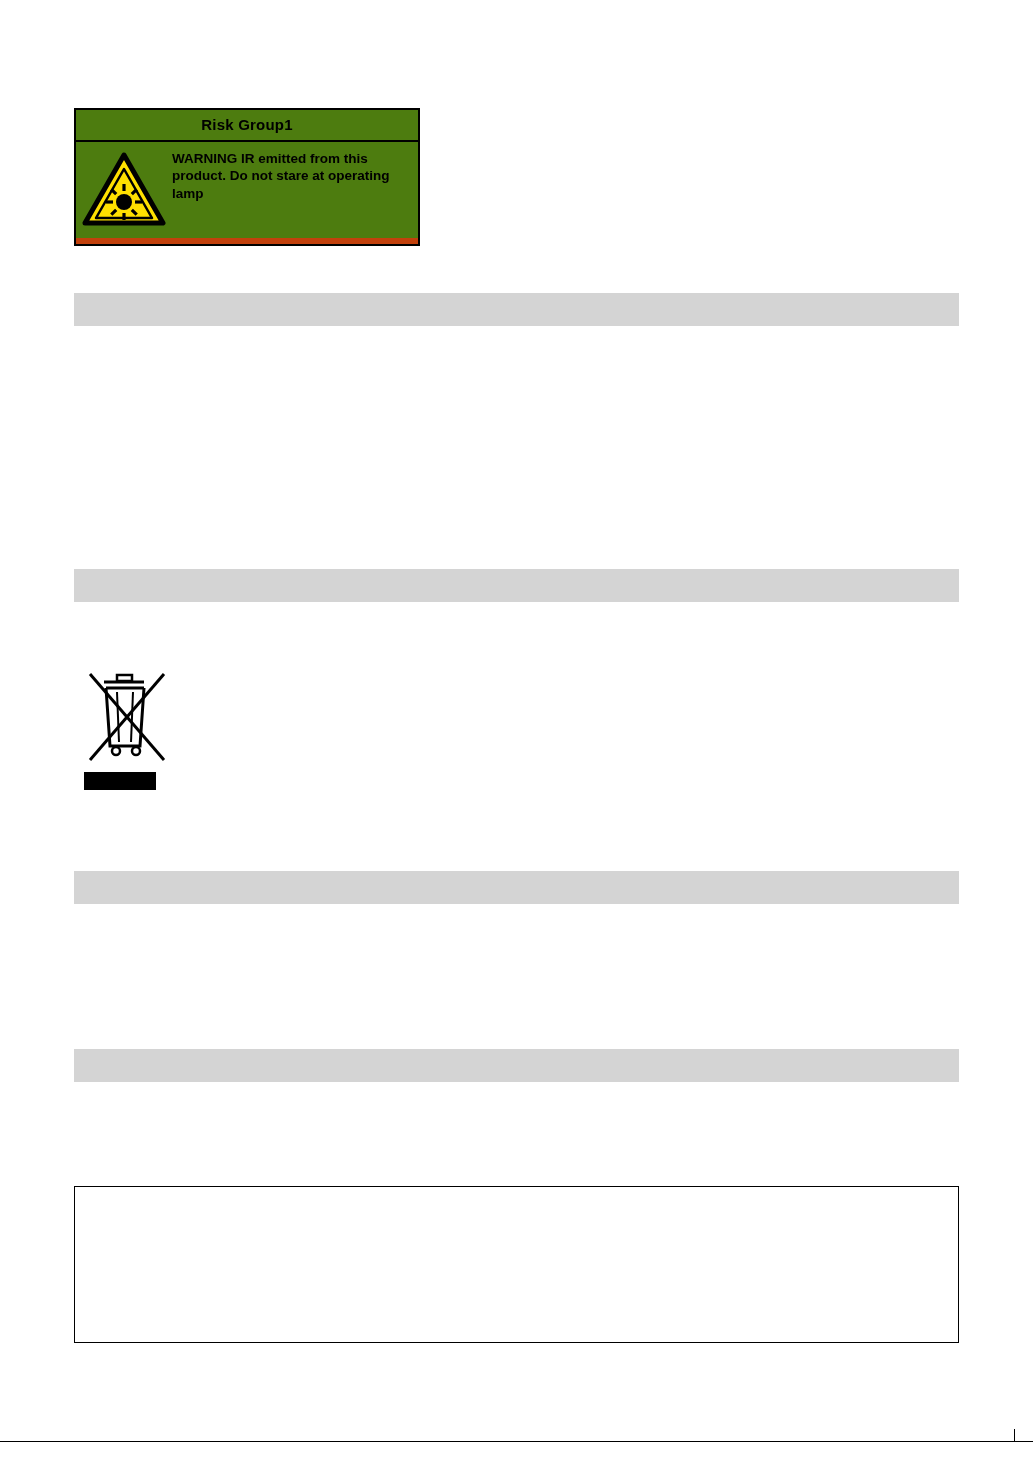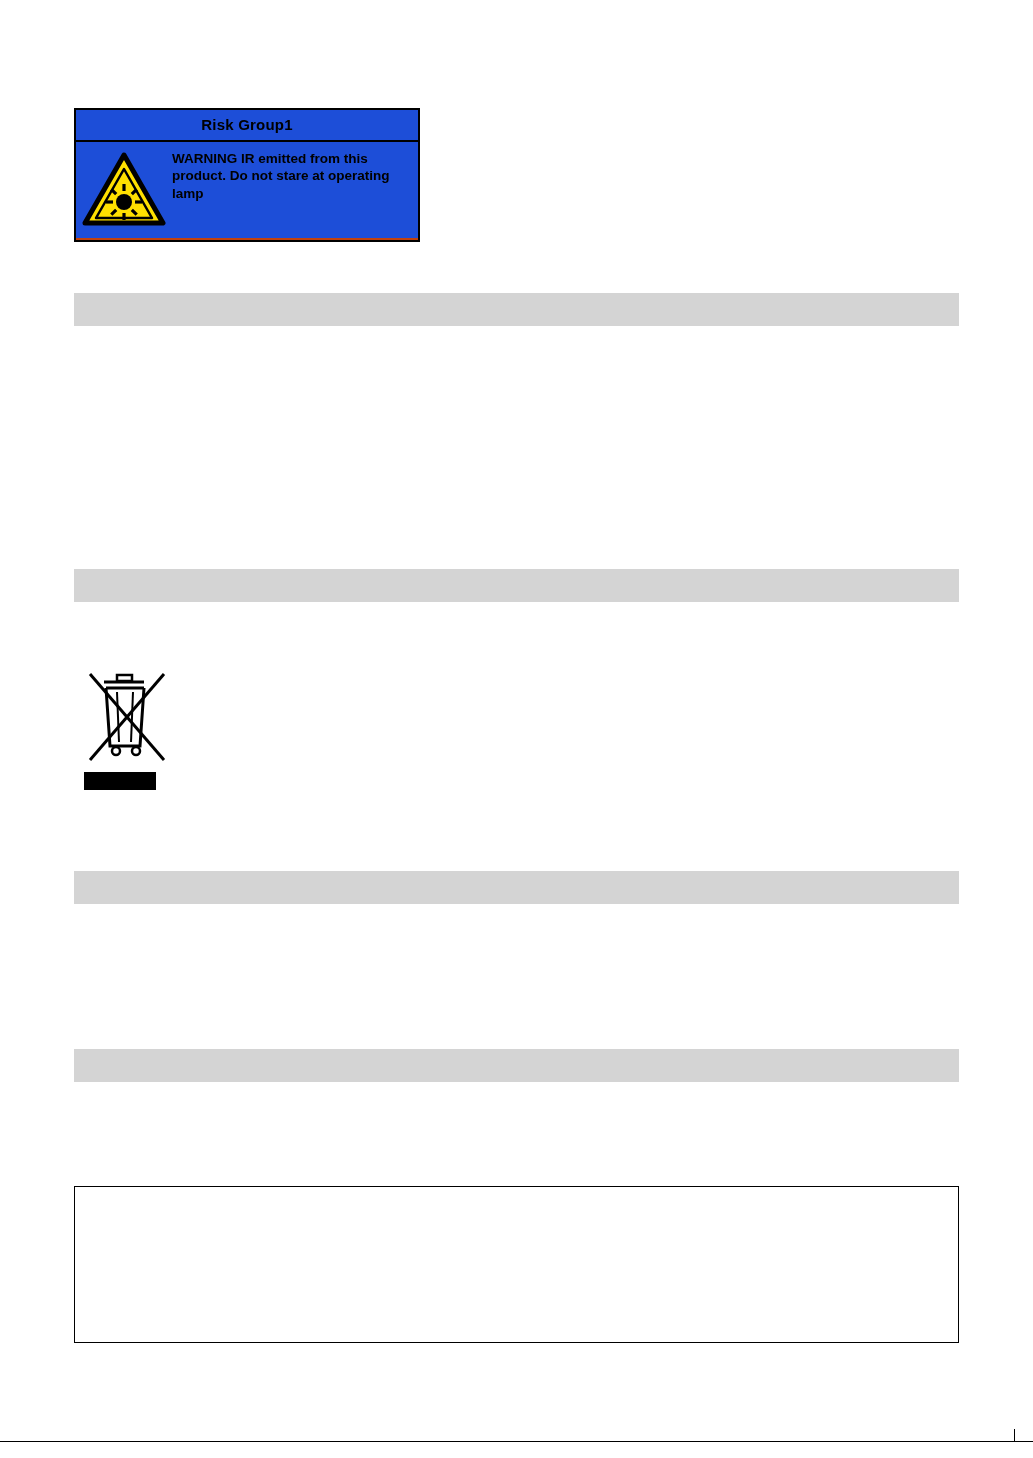--- a/index.html
+++ b/index.html
@@ -17,34 +17,34 @@
   }
 
   
   .risk-label {
     position: absolute;
     left: 74px;
     top: 108px;
     width: 346px;
     border: 2px solid #000;
     box-sizing: border-box;
-    background: #1d4ed8;
+    background: #4d7c0f;
   }
   .risk-label-title {
     text-align: center;
     font-weight: bold;
     font-size: 15px;
     padding: 6px 0 7px 0;
     border-bottom: 2px solid #000;
     letter-spacing: 0.2px;
   }
   .risk-label-body {
     display: flex;
     align-items: flex-start;
-    border-bottom: 2px solid #c2410c;
+    border-bottom: 6px solid #c2410c;
     padding: 6px 0 6px 0;
     min-height: 84px;
   }
   .risk-icon-wrap {
     width: 96px;
     flex: 0 0 96px;
     display: flex;
     align-items: center;
     justify-content: center;
     padding-top: 4px;

